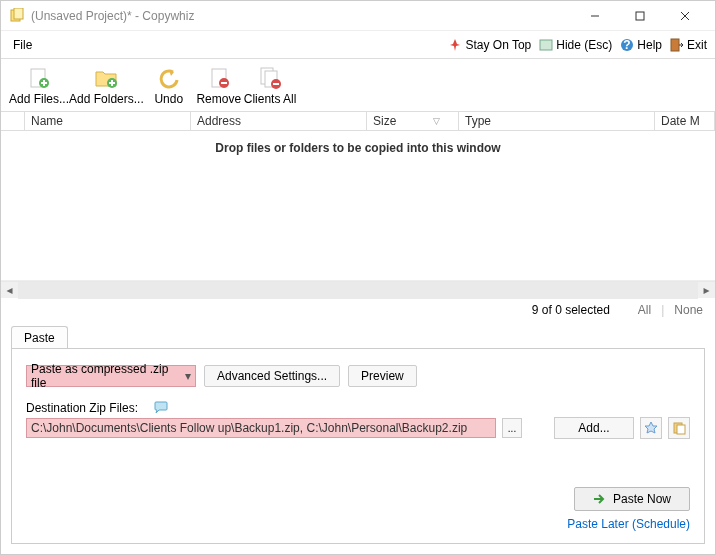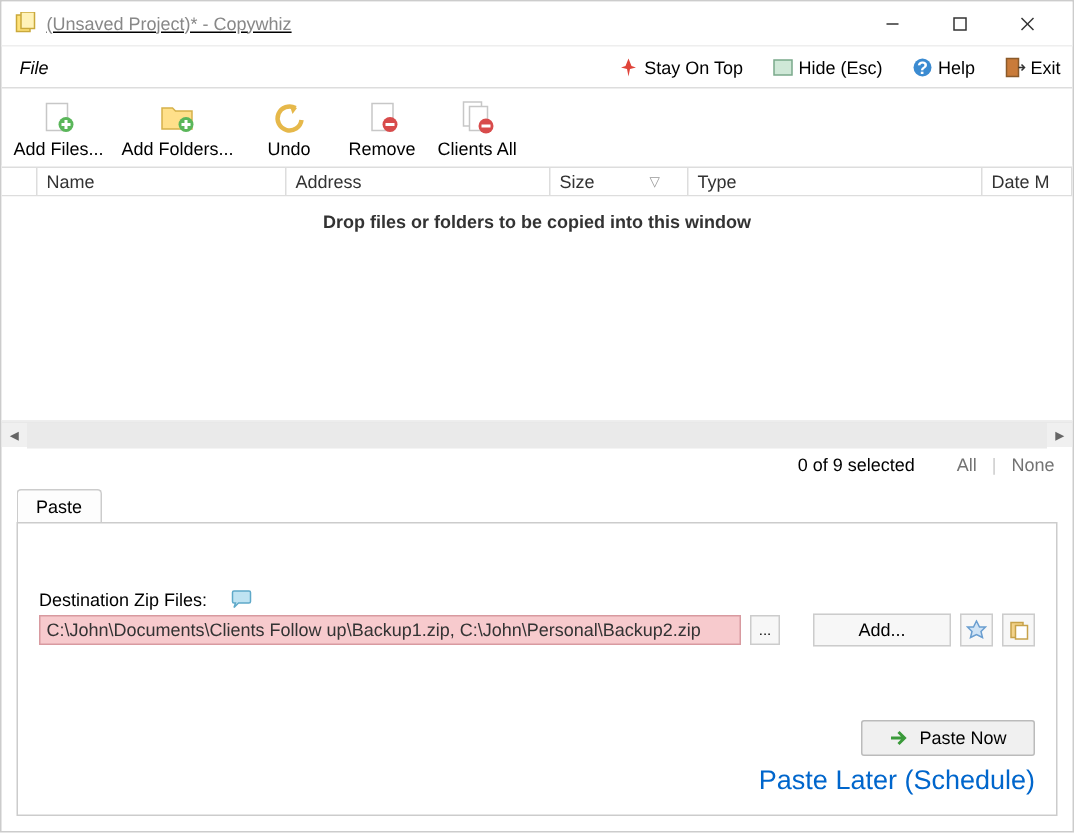--- a/index.html
+++ b/index.html
@@ -1,27 +1,27 @@
 <!DOCTYPE html>
 <html><head>
 <meta charset="utf-8">
 <style>
 * { box-sizing: border-box; margin: 0; padding: 0; font-family: "Segoe UI", Tahoma, sans-serif; font-size: 12px; }
 body { background: #fff; width: 716px; height: 555px; overflow: hidden; display: flex; flex-direction: column; border: 1px solid #ccc; }
-.titlebar { height: 30px; background: #fff; display: flex; align-items: center; padding: 0 8px; border-bottom: 1px solid #eee; text-decoration: underline; }
+.titlebar { height: 30px; background: #fff; display: flex; align-items: center; padding: 0 8px; border-bottom: 1px solid #eee; }
 .titlebar .title-icon { width: 16px; height: 16px; margin-right: 6px; }
 .titlebar .title-text { color: #888; flex: 0 0 auto; }
 .titlebar-controls { margin-left: auto; display: flex; gap: 0; }
 .titlebar-controls .ctl { width: 45px; height: 28px; display: flex; align-items: center; justify-content: center; color: #555; }
 .menubar { height: 28px; display: flex; align-items: center; padding: 0 4px; border-bottom: 1px solid #ddd; }
-.menu-left { display: flex; font-style: italic; }
+.menu-left { display: flex; }
 .menu-item { padding: 4px 8px; cursor: default; }
-.menu-right { margin-left: auto; display: flex; align-items: center; gap: 12px; }
+.menu-right { margin-left: auto; display: flex; align-items: center; gap: 0; }
 .menu-right .mitem { display: flex; align-items: center; gap: 3px; padding: 2px 4px; }
-.toolbar { height: 52px; display: flex; align-items: flex-end; padding: 4px 8px 4px 8px; gap: 12px; border-bottom: 1px solid #fff; }
+.toolbar { height: 52px; display: flex; align-items: flex-end; padding: 4px 8px 4px 8px; border-bottom: 1px solid #fff; }
 .tool { display: flex; flex-direction: column; align-items: center; gap: 2px; min-width: 50px; }
 .tool .ticon { width: 24px; height: 24px; }
 .grid-header { height: 20px; background: #fff; border-top: 1px solid #ddd; border-bottom: 1px solid #ddd; display: flex; }
 .gh-cell { border-right: 1px solid #ddd; padding: 2px 6px; display: flex; align-items: center; color: #333; position: relative; }
 .gh-row { width: 24px; flex: 0 0 24px; }
 .gh-name { flex: 0 0 166px; }
 .gh-addr { flex: 0 0 176px; }
 .gh-size { flex: 0 0 92px; }
 .gh-type { flex: 0 0 196px; }
 .gh-date { flex: 1; }
@@ -32,29 +32,29 @@
 .statusrow { height: 24px; display:flex; align-items:center; justify-content:flex-end; padding: 0 12px; gap: 10px; }
 .statusrow .link { color: #737373; }
 .statusrow .divider { color: #ccc; }
 .tabs { display:flex; padding: 4px 10px 0 10px; }
 .tab { padding: 4px 12px; border: 1px solid #ccc; border-bottom: none; background: #fdfdfd; border-radius: 3px 3px 0 0; margin-bottom: -1px; }
 .paste-panel { margin: 0 10px 10px 10px; border: 1px solid #ccc; padding: 16px 14px 12px 14px; background: #fff; flex:1; display:flex; flex-direction:column; }
 .row1 { display:flex; gap:8px; align-items:center; }
 .combo { width: 170px; height: 22px; background: #f6c4c8; border:1px solid #d89aa0; display:flex; align-items:center; padding:0 4px; position:relative; }
 .combo .chev { margin-left:auto; color:#555; }
 .btn { height: 22px; padding: 0 12px; border:1px solid #ccc; background:#f7f7f7; display:flex; align-items:center; border-radius:2px; }
-.row2 { margin-top: 28px; display:flex; align-items:flex-end; gap:16px; }
+.row2 { margin-top: 14px; display:flex; align-items:flex-end; gap:16px; }
 .row3 { margin-top: 2px; display:flex; align-items:center; gap:6px; }
 .pathbox { flex:1; height:20px; background:#f7cacd; border:1px solid #d89aa0; padding:0 4px; display:flex; align-items:center; color:#333; overflow:hidden; white-space:nowrap; }
 .dotbtn { width:20px; height:20px; border:1px solid #ccc; background:#f7f7f7; display:flex; align-items:center; justify-content:center; font-size:10px; }
-.addbtn { width:92px; height:22px; border:1px solid #ccc; background:#f7f7f7; display:flex; align-items:center; justify-content:center; margin-left:16px; }
+.addbtn { width:80px; height:22px; border:1px solid #ccc; background:#f7f7f7; display:flex; align-items:center; justify-content:center; margin-left:26px; }
 .iconbtn { width:22px; height:22px; border:1px solid #ccc; background:#f7f7f7; display:flex; align-items:center; justify-content:center; }
 .bottom-actions { margin-top:auto; display:flex; flex-direction:column; align-items:flex-end; gap:6px; }
 .pastenow { width:116px; height:24px; border:1px solid #bbb; background:#f0f0f0; display:flex; align-items:center; justify-content:center; gap:6px; border-radius:2px; }
-.schedule { color:#0066cc; font-size:18px; }
+.schedule { color:#0066cc; font-size:12px; }
 .sort-ind { position:absolute; right:18px; font-size:9px; color:#999; }
 svg { display:block; }
 </style>
 </head>
 <body>
 
 <div class="titlebar">
   <span class="title-icon">
     <svg width="16" height="16">
         <rect x="2" y="2" width="9" height="11" fill="#ffe27a" stroke="#caa93b"></rect>
@@ -195,32 +195,40 @@
   <span>Drop files or folders to be copied into this window</span>
 </div>
 
 <div class="hscroll">
   <div class="arrow">◂</div>
   <div class="track"></div>
   <div class="arrow">▸</div>
 </div>
 
 <div class="statusrow">
-  <span>0 of 9 selected</span>
+  <span>9 of 0 selected</span>
   <span style="width:8px"></span>
   <span class="link">All</span>
   <span class="divider">|</span>
   <span class="link">None</span>
 </div>
 
 <div class="tabs">
   <div class="tab">Paste</div>
 </div>
 
 <div class="paste-panel">
+  <div class="row1">
+    <div class="combo">
+      <span>Paste as compressed .zip file</span>
+      <span class="chev">▾</span>
+    </div>
+    <div class="btn">Advanced Settings...</div>
+    <div class="btn">Preview</div>
+  </div>
 
   <div class="row2">
     <span>Destination Zip Files:</span>
     <span>
         <svg width="14" height="14">
           <path d="M1 2 Q1 1 2 1 L12 1 Q13 1 13 2 L13 8 Q13 9 12 9 L5 9 L2 12 L3 9 L2 9 Q1 9 1 8 Z" fill="#bfe3f2" stroke="#5fa9c9"></path>
         </svg>
       </span>
   </div>
 

